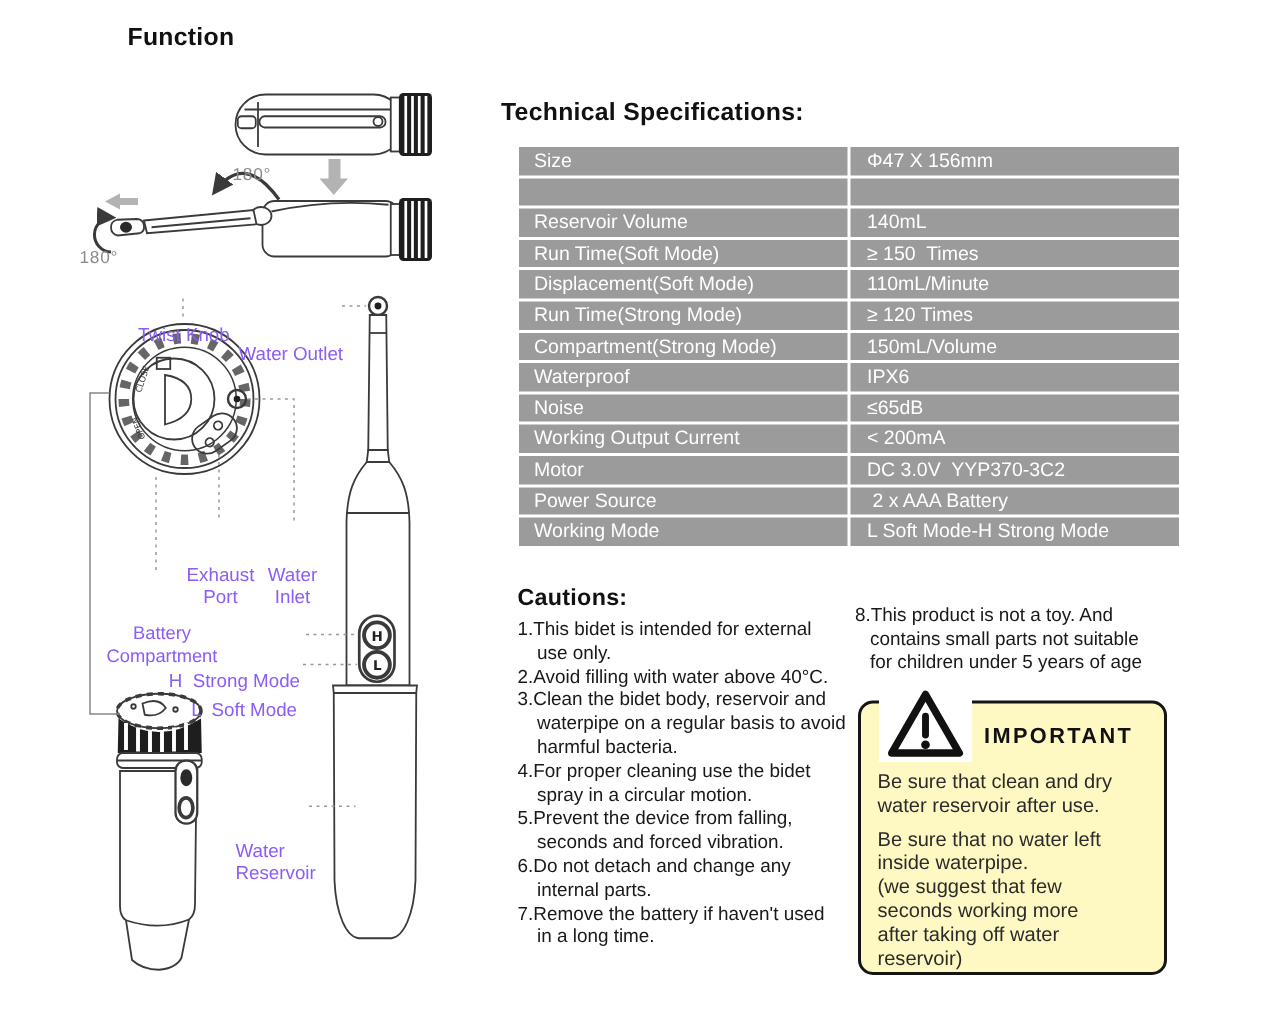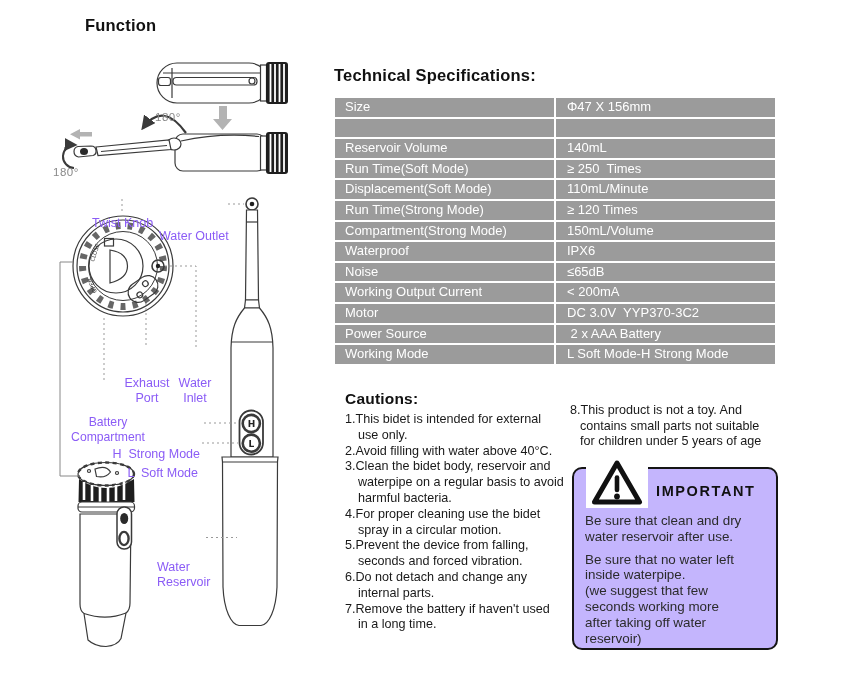--- a/index.html
+++ b/index.html
@@ -14,21 +14,21 @@
   .spec-table{display:flex;flex-direction:column;gap:2px;width:440px;}
   .t-row{display:flex;gap:2px;height:18.6px;}
   .t-label,.t-value{background:#9b9b9b;color:#fff;font-size:13px;line-height:18.6px;white-space:pre;overflow:hidden;}
   .t-label{width:209px;padding-left:10px;}
   .t-value{flex:1;padding-left:11px;}
   
   .c-list{width:229px;font-size:12.6px;line-height:15.8px;color:#191919;}
   .c-item{padding-left:13px;text-indent:-13px;white-space:pre-line;}
   .c-item8{width:212px;font-size:12.6px;line-height:15.6px;color:#191919;padding-left:10px;text-indent:-10px;white-space:pre-line;}
   
-  .imp-box{width:202px;height:179px;border:2.5px solid #151515;border-radius:10px;background:#c4b5fd;}
+  .imp-box{width:202px;height:179px;border:2.5px solid #151515;border-radius:10px;background:#fef9c3;}
   .imp-head{display:flex;align-items:flex-start;}
   .tri-wrap{background:#fff;padding:0 5px 2px 5px;margin-left:12px;margin-top:-11px;line-height:0;}
   .imp-title{font-size:14.5px;font-weight:bold;letter-spacing:1.6px;color:#111;margin:14px 0 0 8px;}
   .imp-p{font-size:13.4px;line-height:15.8px;color:#2b2b2b;white-space:pre-line;margin:0 6px 0 11px;}
   .imp-p1{margin-top:5px;}
   .imp-p2{margin-top:7px;}
   
   .dlbl{font-size:12.5px;line-height:14.5px;color:#8b5cf6;white-space:pre;margin-top:32px;}
   .dlbl.two{white-space:pre-line;text-align:center;}
   .dlbl.right{text-align:right;}
@@ -143,40 +143,40 @@
         <path d="M204,423 H238" stroke-dasharray="2 3"></path>
         <path d="M202,443 H238" stroke-dasharray="2 3"></path>
         <path d="M206,537.5 H237" stroke-dasharray="2 3"></path>
       </g>
     </g>
   </svg>
 
   <div class="abs h-main" style="left:85px;top:16px;">Function</div>
   <div class="abs h-main" style="left:334px;top:66px;">Technical Specifications:</div>
 
-  <div class="abs spec-table" style="left:335px;top:98px;">
+  <div class="abs spec-table" style="left:346px;top:98px;">
 
       <div class="t-row">
         <div class="t-label">Size</div>
         <div class="t-value">Φ47 X 156mm</div>
       </div>
 
       <div class="t-row">
         <div class="t-label"></div>
         <div class="t-value"></div>
       </div>
 
       <div class="t-row">
         <div class="t-label">Reservoir Volume</div>
         <div class="t-value">140mL</div>
       </div>
 
       <div class="t-row">
         <div class="t-label">Run Time(Soft Mode)</div>
-        <div class="t-value">≥ 250  Times</div>
+        <div class="t-value">≥ 150  Times</div>
       </div>
 
       <div class="t-row">
         <div class="t-label">Displacement(Soft Mode)</div>
         <div class="t-value">110mL/Minute</div>
       </div>
 
       <div class="t-row">
         <div class="t-label">Run Time(Strong Mode)</div>
         <div class="t-value">≥ 120 Times</div>

